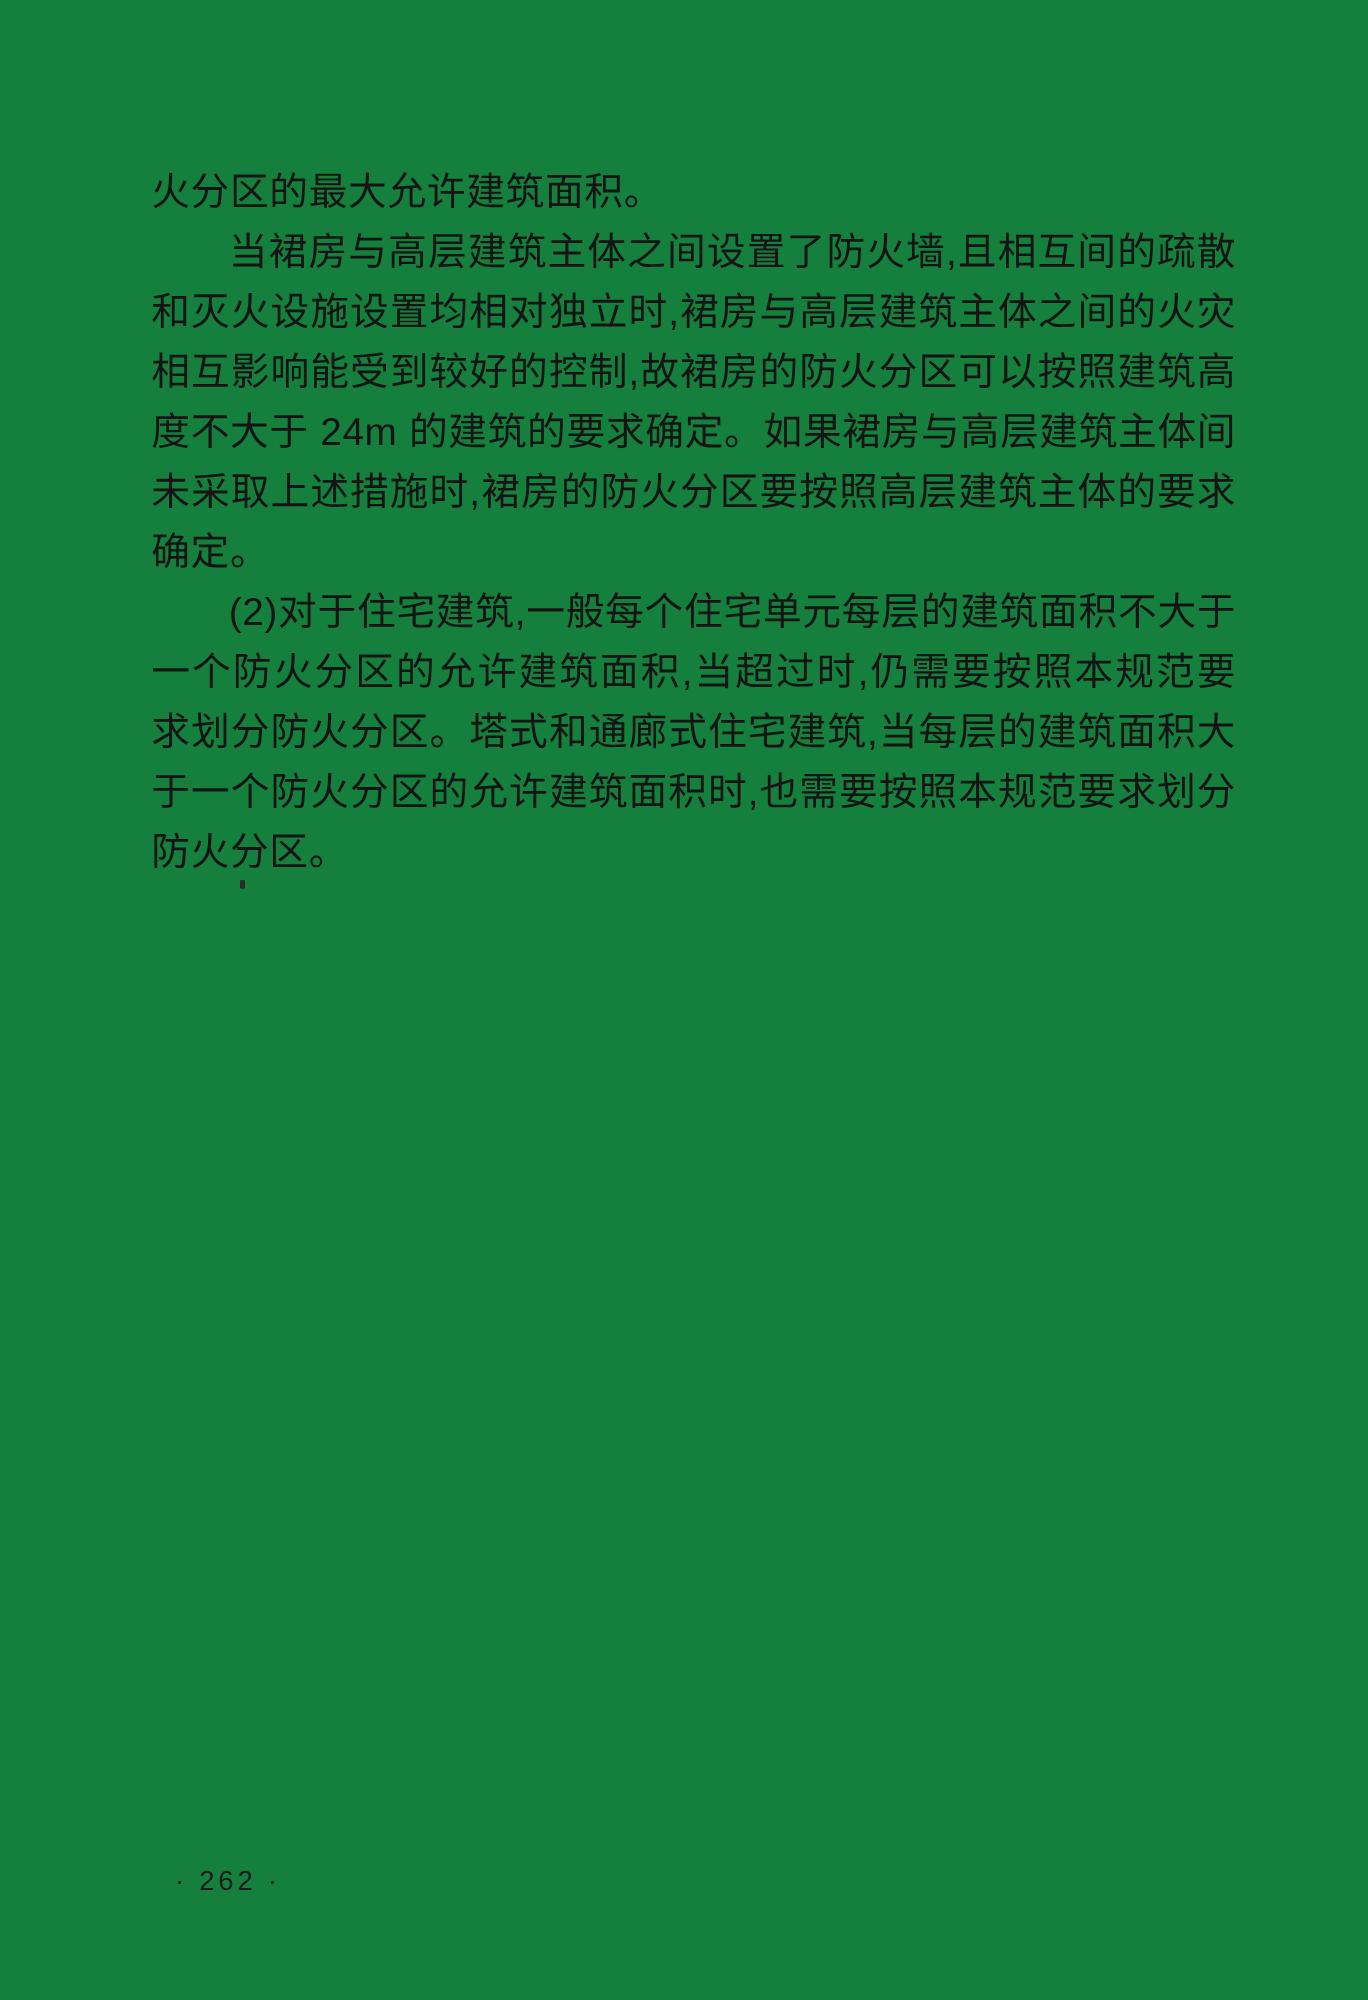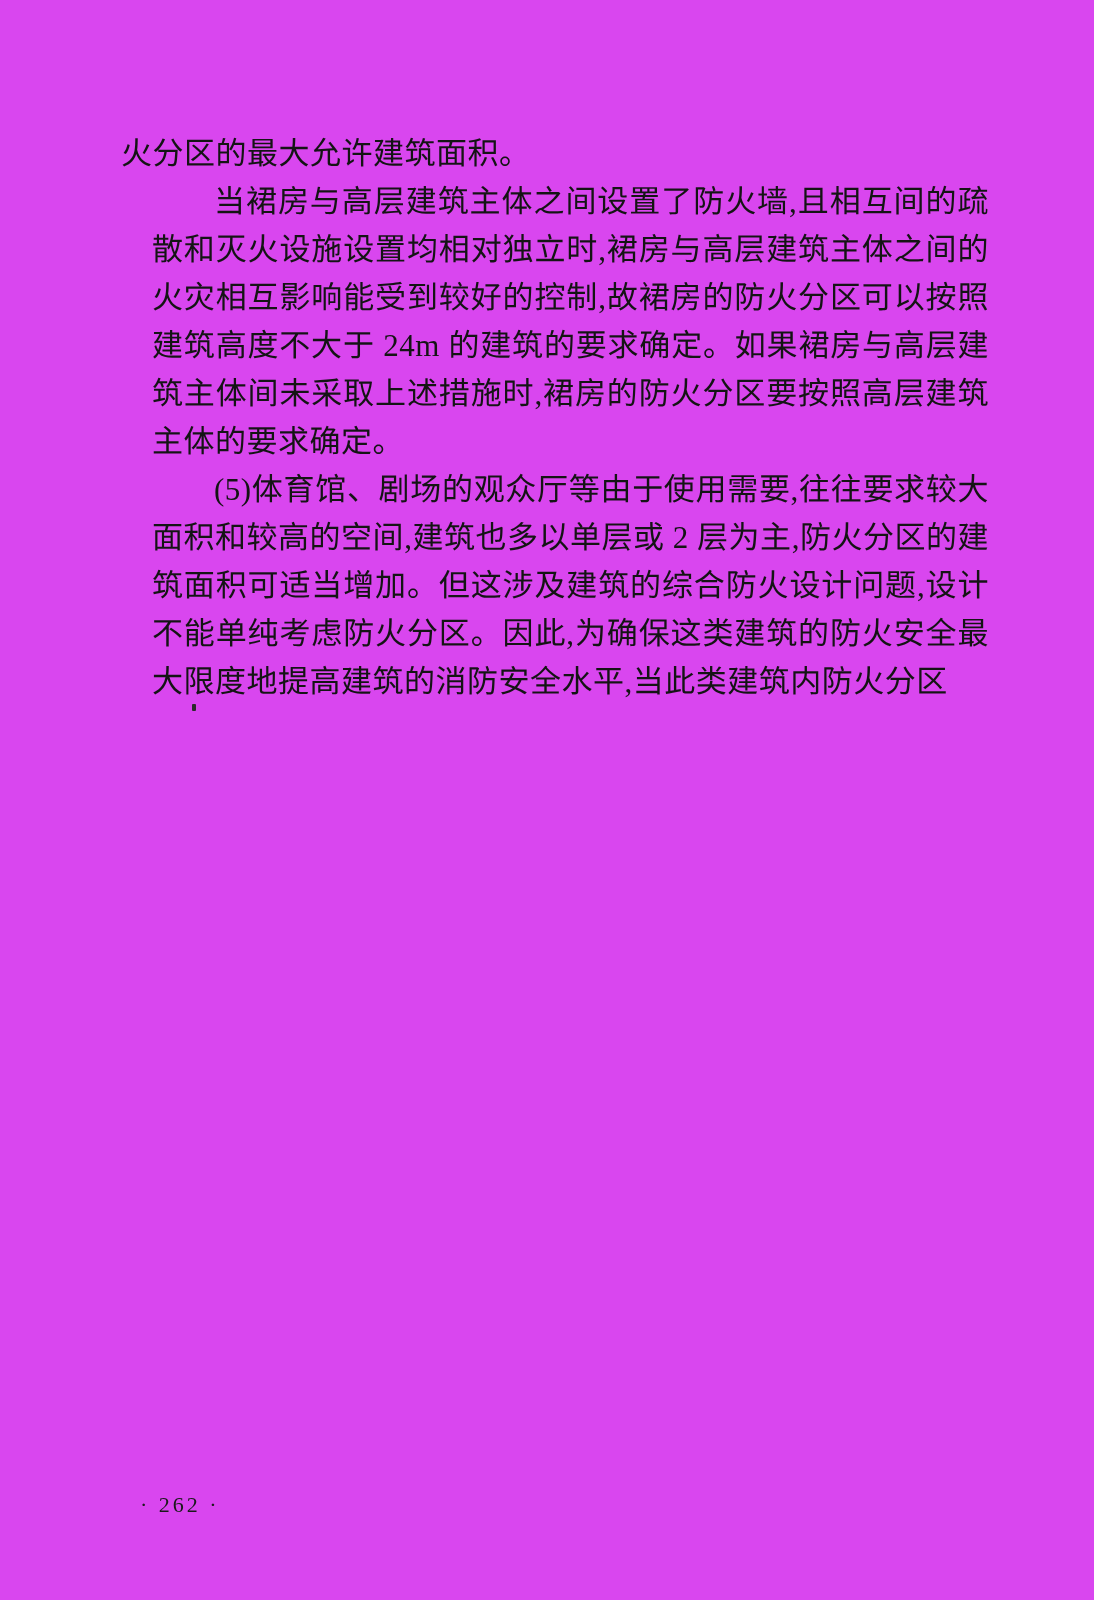--- a/index.html
+++ b/index.html
@@ -7,43 +7,42 @@
   html, body {
     margin: 0;
     padding: 0;
     background: #d9d9d9;
   }
   .page {
     position: relative;
     width: 1094px;
     height: 1600px;
     margin: 0 auto;
-    background: #d946ef;
+    background: #15803d;
     overflow: hidden;
-    font-family: Liberation Serif, serif;
+    font-family: Liberation Sans, sans-serif;
     color: #141414;
   }
   .text-block {
     position: absolute;
     left: 121px;
     top: 130px;
     width: 868px;
   }
   .para {
     margin: 0;
     font-size: 31px;
     line-height: 48px;
     letter-spacing: 0.5px;
     text-align: justify;
     text-justify: inter-character;
     word-break: break-all;
   }
   .para.indent {
     text-indent: 2em;
-    margin-left: 31px;
   }
   .scan-artifact {
     position: absolute;
     left: 192px;
     top: 704px;
     width: 4px;
     height: 7px;
     background: #2a2a2a;
     border-radius: 1px;
   }
@@ -58,21 +57,21 @@
   }
 </style>
 </head>
 <body>
 
 <div class="page">
 
   <main class="text-block">
     <p class="para">火分区的最大允许建筑面积。</p>
     <p class="para indent">当裙房与高层建筑主体之间设置了防火墙,且相互间的疏散和灭火设施设置均相对独立时,裙房与高层建筑主体之间的火灾相互影响能受到较好的控制,故裙房的防火分区可以按照建筑高度不大于 24m 的建筑的要求确定。如果裙房与高层建筑主体间未采取上述措施时,裙房的防火分区要按照高层建筑主体的要求确定。</p>
-    <p class="para indent">(5)体育馆、剧场的观众厅等由于使用需要,往往要求较大面积和较高的空间,建筑也多以单层或 2 层为主,防火分区的建筑面积可适当增加。但这涉及建筑的综合防火设计问题,设计不能单纯考虑防火分区。因此,为确保这类建筑的防火安全最大限度地提高建筑的消防安全水平,当此类建筑内防火分区</p>
+    <p class="para indent">(2)对于住宅建筑,一般每个住宅单元每层的建筑面积不大于一个防火分区的允许建筑面积,当超过时,仍需要按照本规范要求划分防火分区。塔式和通廊式住宅建筑,当每层的建筑面积大于一个防火分区的允许建筑面积时,也需要按照本规范要求划分防火分区。</p>
   </main>
 
   <span class="scan-artifact"></span>
 
   <footer class="page-footer">
     <span>· 262 ·</span>
   </footer>
 
 </div>
 

